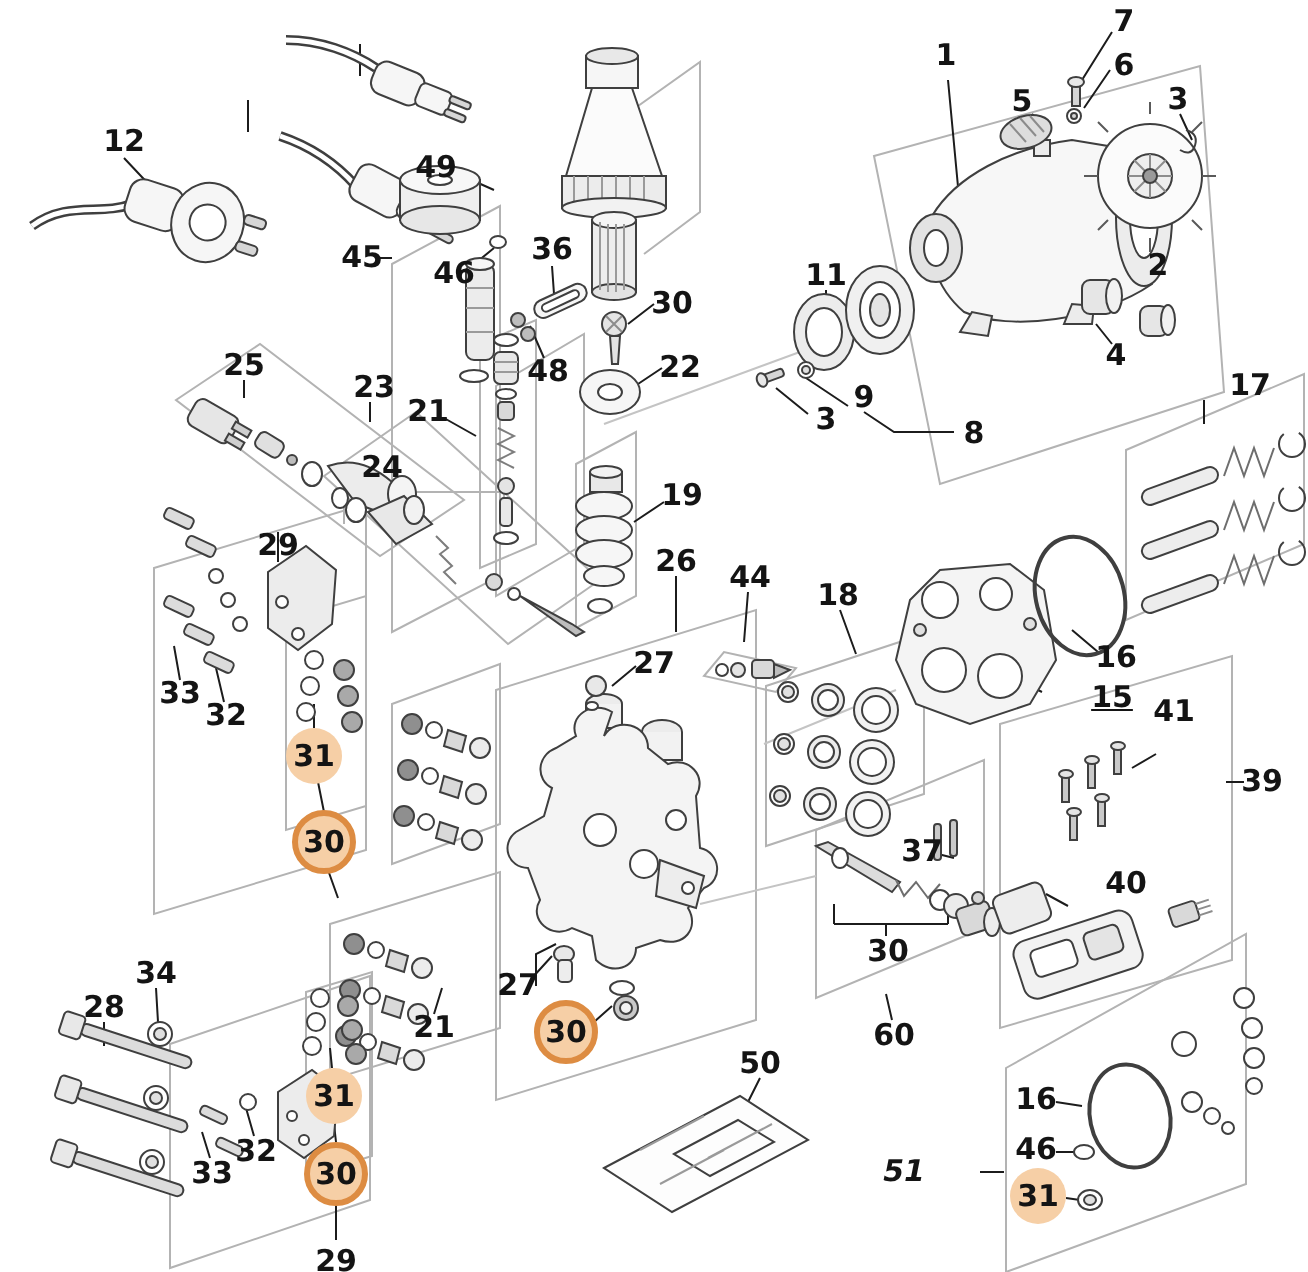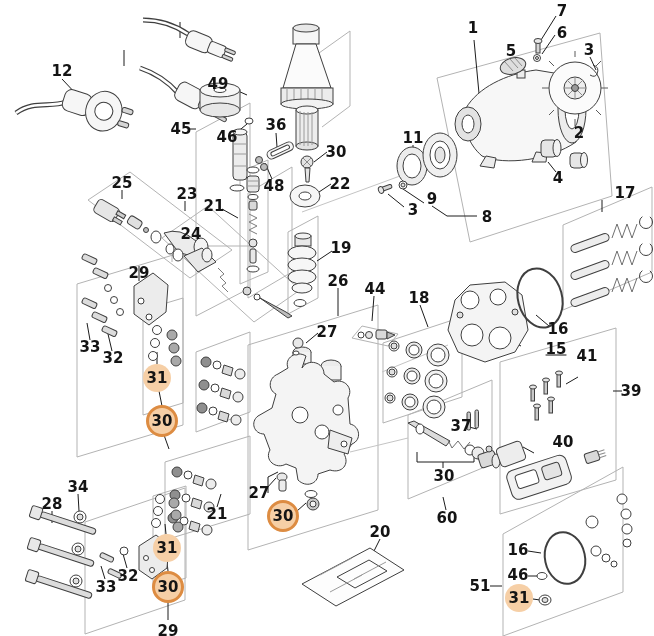--- a/index.html
+++ b/index.html
@@ -570,24 +570,24 @@
       <div class="part-label" style="left: 631px; top: 391px;">39</div>
       <div class="part-label" style="left: 461px; top: 426px;">37</div>
       <div class="part-label" style="left: 535px; top: 442px; margin-left: 28px;">40</div>
       <div class="part-label" style="left: 444px; top: 476px;">30</div>
       <div class="part-label" style="left: 447px; top: 518px;">60</div>
       <div class="part-label" style="left: 78px; top: 487px;">34</div>
       <div class="part-label" style="left: 52px; top: 504px;">28</div>
       <div class="part-label" style="left: 217px; top: 514px;">21</div>
       <div class="part-label" style="left: 259px; top: 493px;">27</div>
       <div class="part-label hl-ring" style="left: 283px; top: 516px;">30</div>
-      <div class="part-label" style="left: 380px; top: 532px;">20</div>
+      <div class="part-label" style="left: 380px; top: 532px;">50</div>
       <div class="part-label hl-fill" style="left: 167px; top: 548px;">31</div>
       <div class="part-label" style="left: 128px; top: 576px;">32</div>
       <div class="part-label" style="left: 106px; top: 587px;">33</div>
       <div class="part-label hl-ring" style="left: 168px; top: 587px;">30</div>
       <div class="part-label" style="left: 168px; top: 631px;">29</div>
       <div class="part-label" style="left: 518px; top: 550px;">16</div>
       <div class="part-label" style="left: 518px; top: 575px;">46</div>
-      <div class="part-label" style="left: 480px; top: 586px;">51</div>
+      <div class="part-label" style="left: 452px; top: 586px; font-style: italic;">51</div>
       <div class="part-label hl-fill" style="left: 519px; top: 598px;">31</div>
     </div>
 </div>
 
 </body></html>

